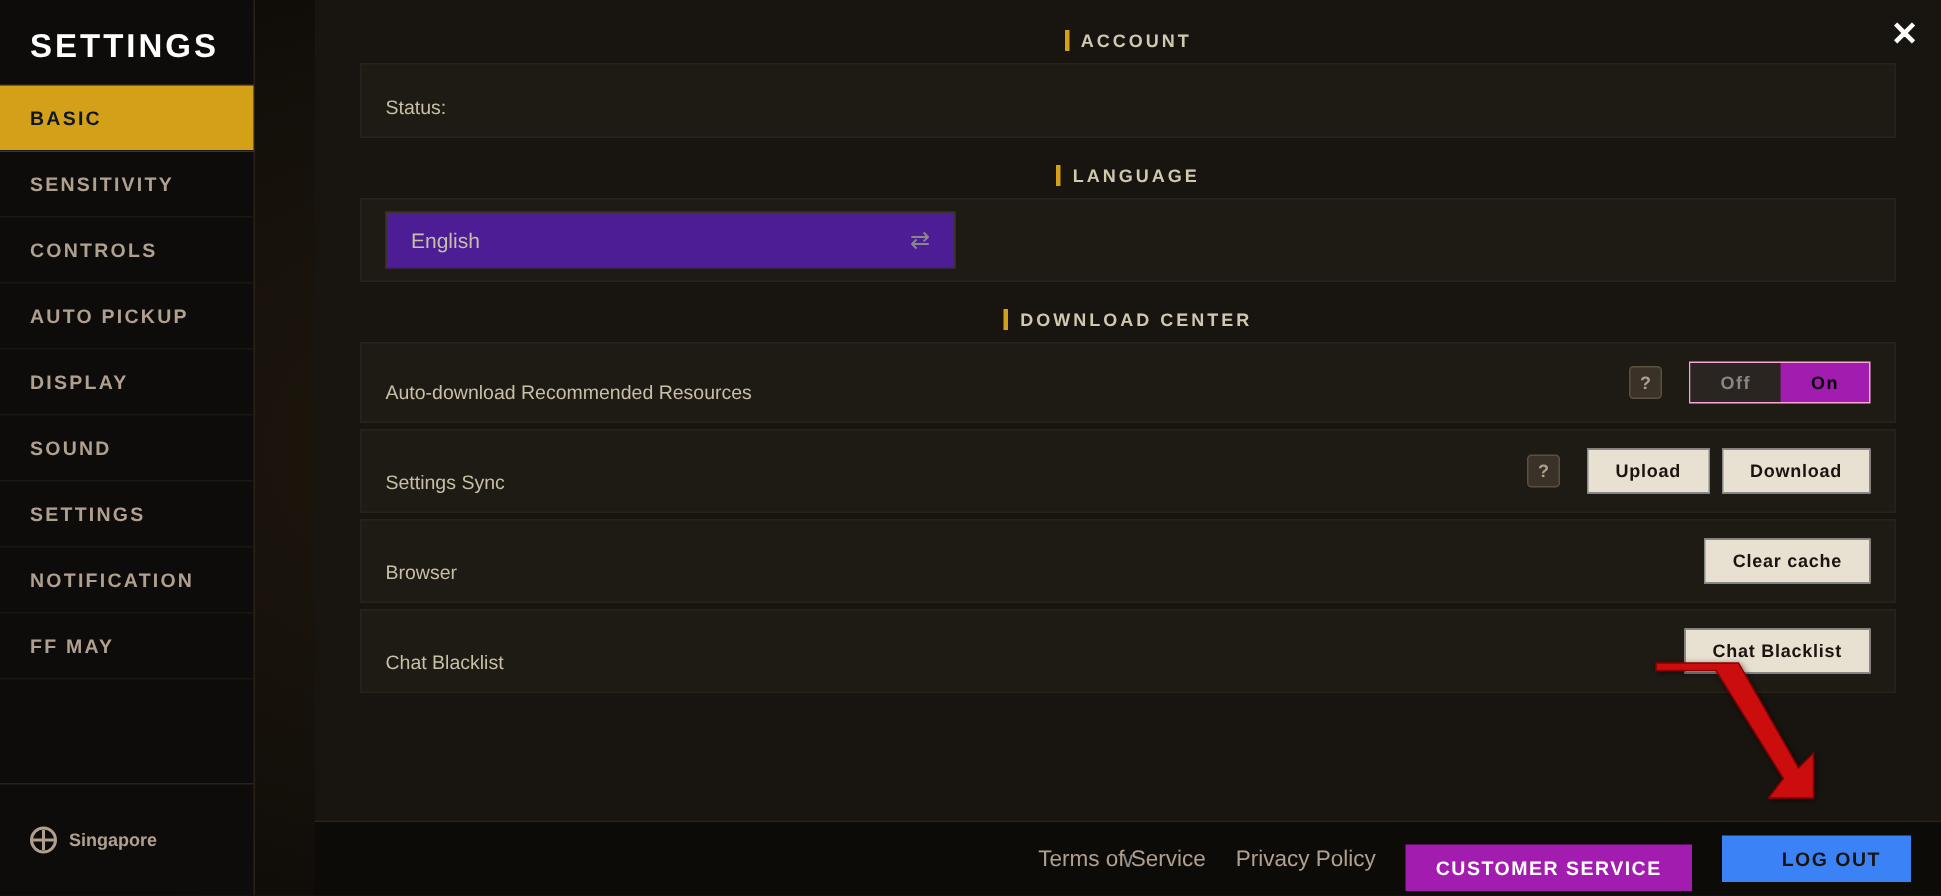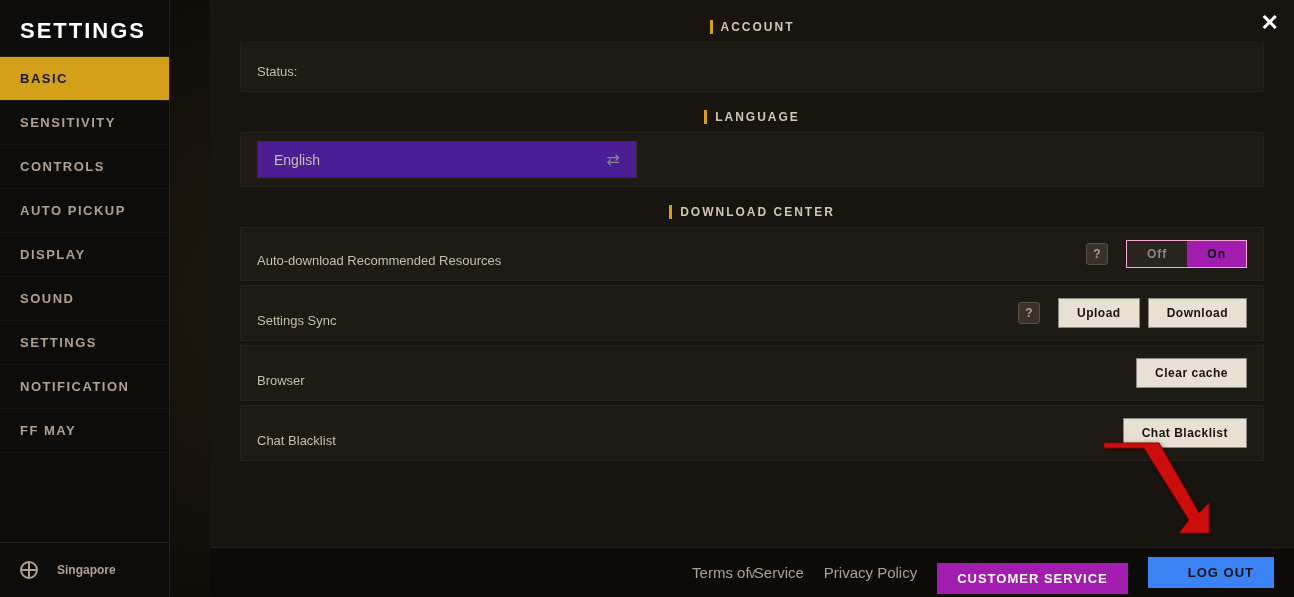--- a/index.html
+++ b/index.html
@@ -61,24 +61,24 @@
       color: #b0a090;
       font-size: 13px;
       font-weight: 700;
       letter-spacing: 1.5px;
       padding: 14px 20px;
       border-bottom: 1px solid #1a1610;
     }
 
     .sidebar-footer {
       margin-top: auto;
-      padding: 18px 20px;
+      padding: 28px 20px;
       display: flex;
       align-items: center;
-      gap: 19px;
+      gap: 8px;
       border-top: 1px solid #2a2218;
     }
     .globe-icon {
       width: 18px; height: 18px;
       border: 2px solid #b0a090;
       border-radius: 50%;
       display: flex; align-items: center; justify-content: center;
       flex-shrink: 0;
       position: relative;
       overflow: hidden;

